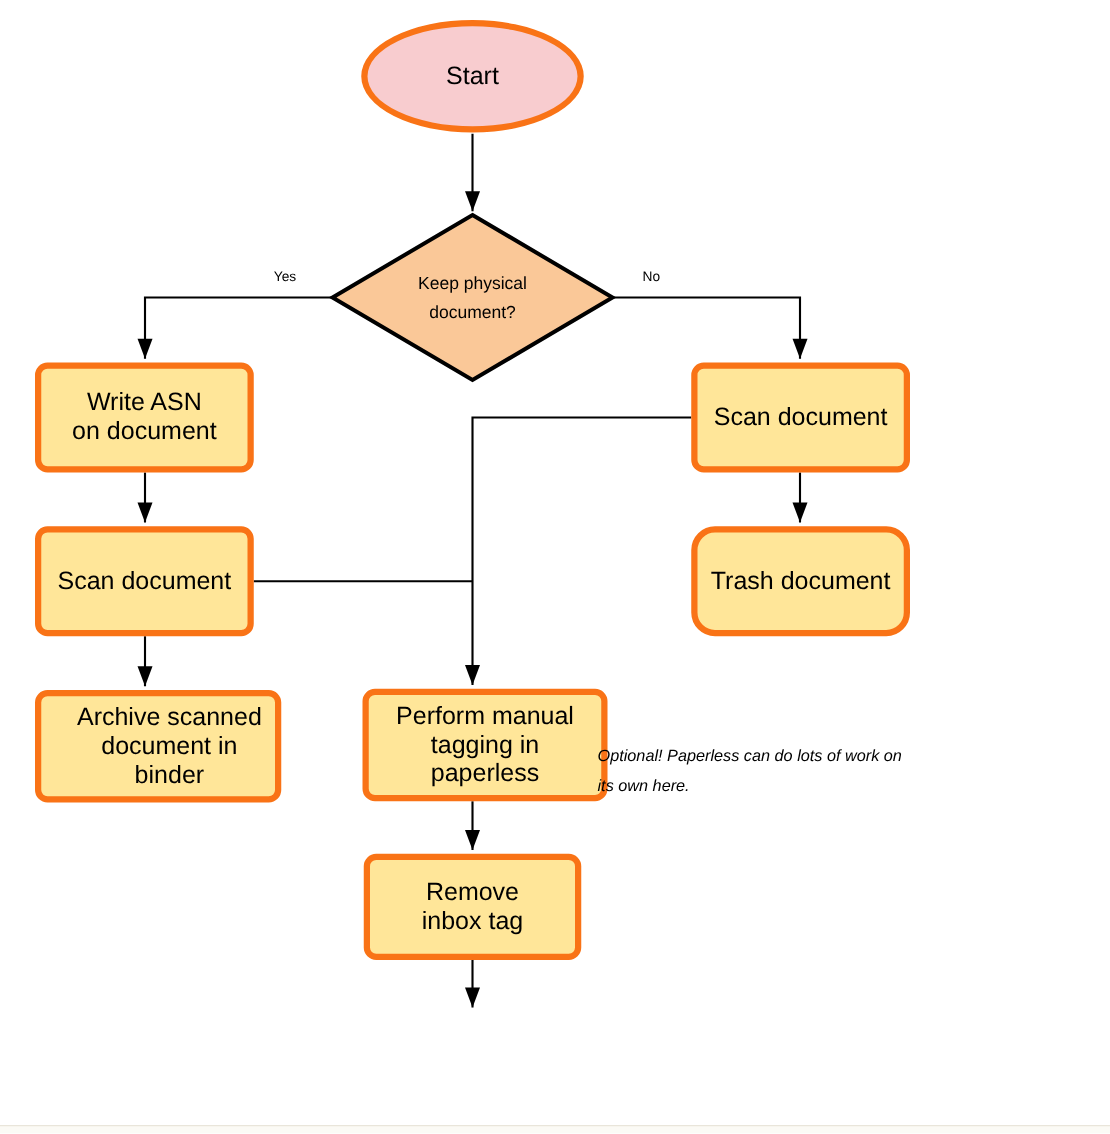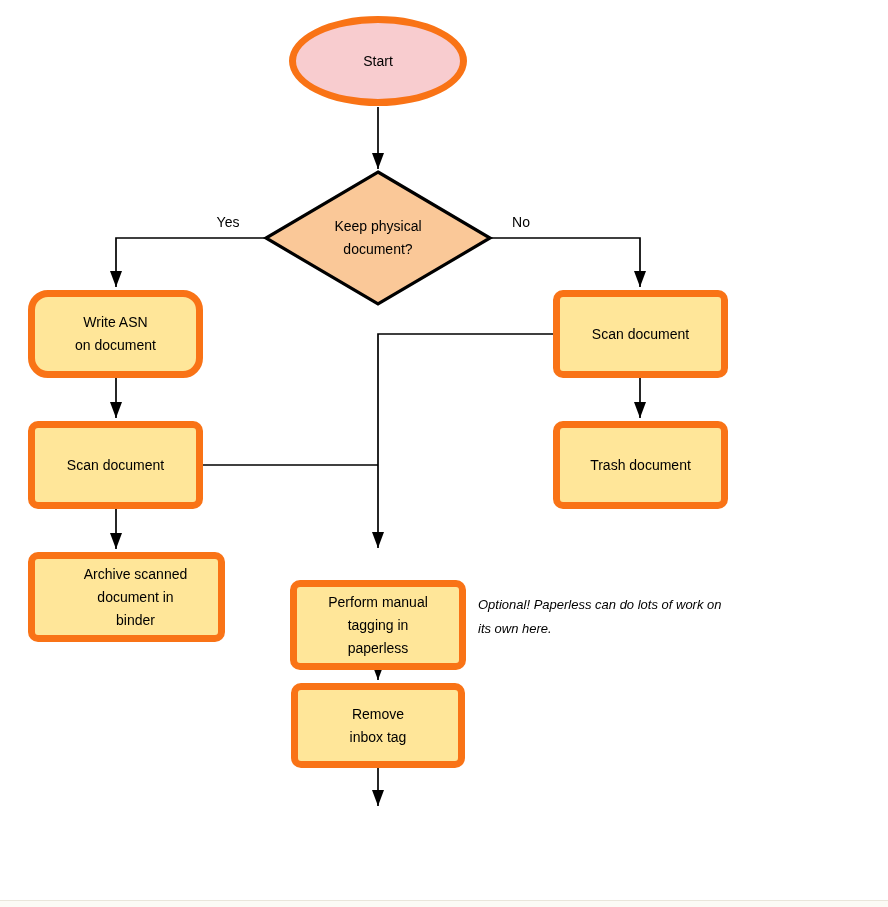--- a/index.html
+++ b/index.html
@@ -34,24 +34,24 @@
     stroke-width: 3.2;
     stroke-linejoin: miter;
   }
   .node {
     position: absolute;
     box-sizing: border-box;
     display: flex;
     align-items: center;
     justify-content: center;
     text-align: center;
-    font-size: 14px;
+    font-size: 20px;
     line-height: 23px;
     white-space: pre-line;
-    border: 7px solid #f97316;
+    border: 5px solid #f97316;
   }
   .process {
     background: var(--process-fill, #FFE699);
     border-radius: 10px;
   }
   .terminal {
     background: var(--terminal-fill, #F8CCCF);
     border-radius: 50%;
   }
   .label-overlay {
@@ -62,21 +62,21 @@
     justify-content: center;
     text-align: center;
     font-size: 14px;
     line-height: 23px;
     white-space: pre-line;
     background: transparent;
     border: none;
   }
   .edge-label {
     position: absolute;
-    font-size: 14px;
+    font-size: 11px;
     line-height: 18px;
     text-align: center;
     background: transparent;
   }
   .note {
     position: absolute;
     left: 478px;
     top: 593px;
     width: 410px;
     font-size: 13px;
@@ -119,34 +119,34 @@
     <path class="edge" d="M378,768 L378,806" marker-end="url(#arrow)"></path>
 
     <polygon class="decision-shape" points="378,172 490,238 378,304 266,238"></polygon>
   </svg>
 
   <div class="node terminal" style="left:289px; top:16px; width:178px; height:90px;">Start</div>
 
   <div class="label-overlay" style="left:278px; top:215px; width:200px; height:46px;">Keep physical
 document?</div>
 
-  <div class="node process" style="left:28px; top:290px; width:175px; height:88px;border-radius:20px;">Write ASN
+  <div class="node process" style="left:28px; top:290px; width:175px; height:88px;">Write ASN
 on document</div>
 
   <div class="node process" style="left:28px; top:421px; width:175px; height:88px;">Scan document</div>
 
   <div class="node process" style="left:28px; top:552px; width:197px; height:90px;padding-left:18px;">Archive scanned
 document in
 binder</div>
 
   <div class="node process" style="left:553px; top:290px; width:175px; height:88px;">Scan document</div>
 
-  <div class="node process" style="left:553px; top:421px; width:175px; height:88px;">Trash document</div>
+  <div class="node process" style="left:553px; top:421px; width:175px; height:88px;border-radius:19px;">Trash document</div>
 
-  <div class="node process" style="left:290px; top:580px; width:176px; height:90px;">Perform manual
+  <div class="node process" style="left:290px; top:551px; width:196px; height:90px;">Perform manual
 tagging in
 paperless</div>
 
   <div class="node process" style="left:291px; top:683px; width:174px; height:85px;">Remove
 inbox tag</div>
 
 
   <div class="edge-label" style="left:203px; top:213px; width:50px;">Yes</div>
 
   <div class="edge-label" style="left:496px; top:213px; width:50px;">No</div>

